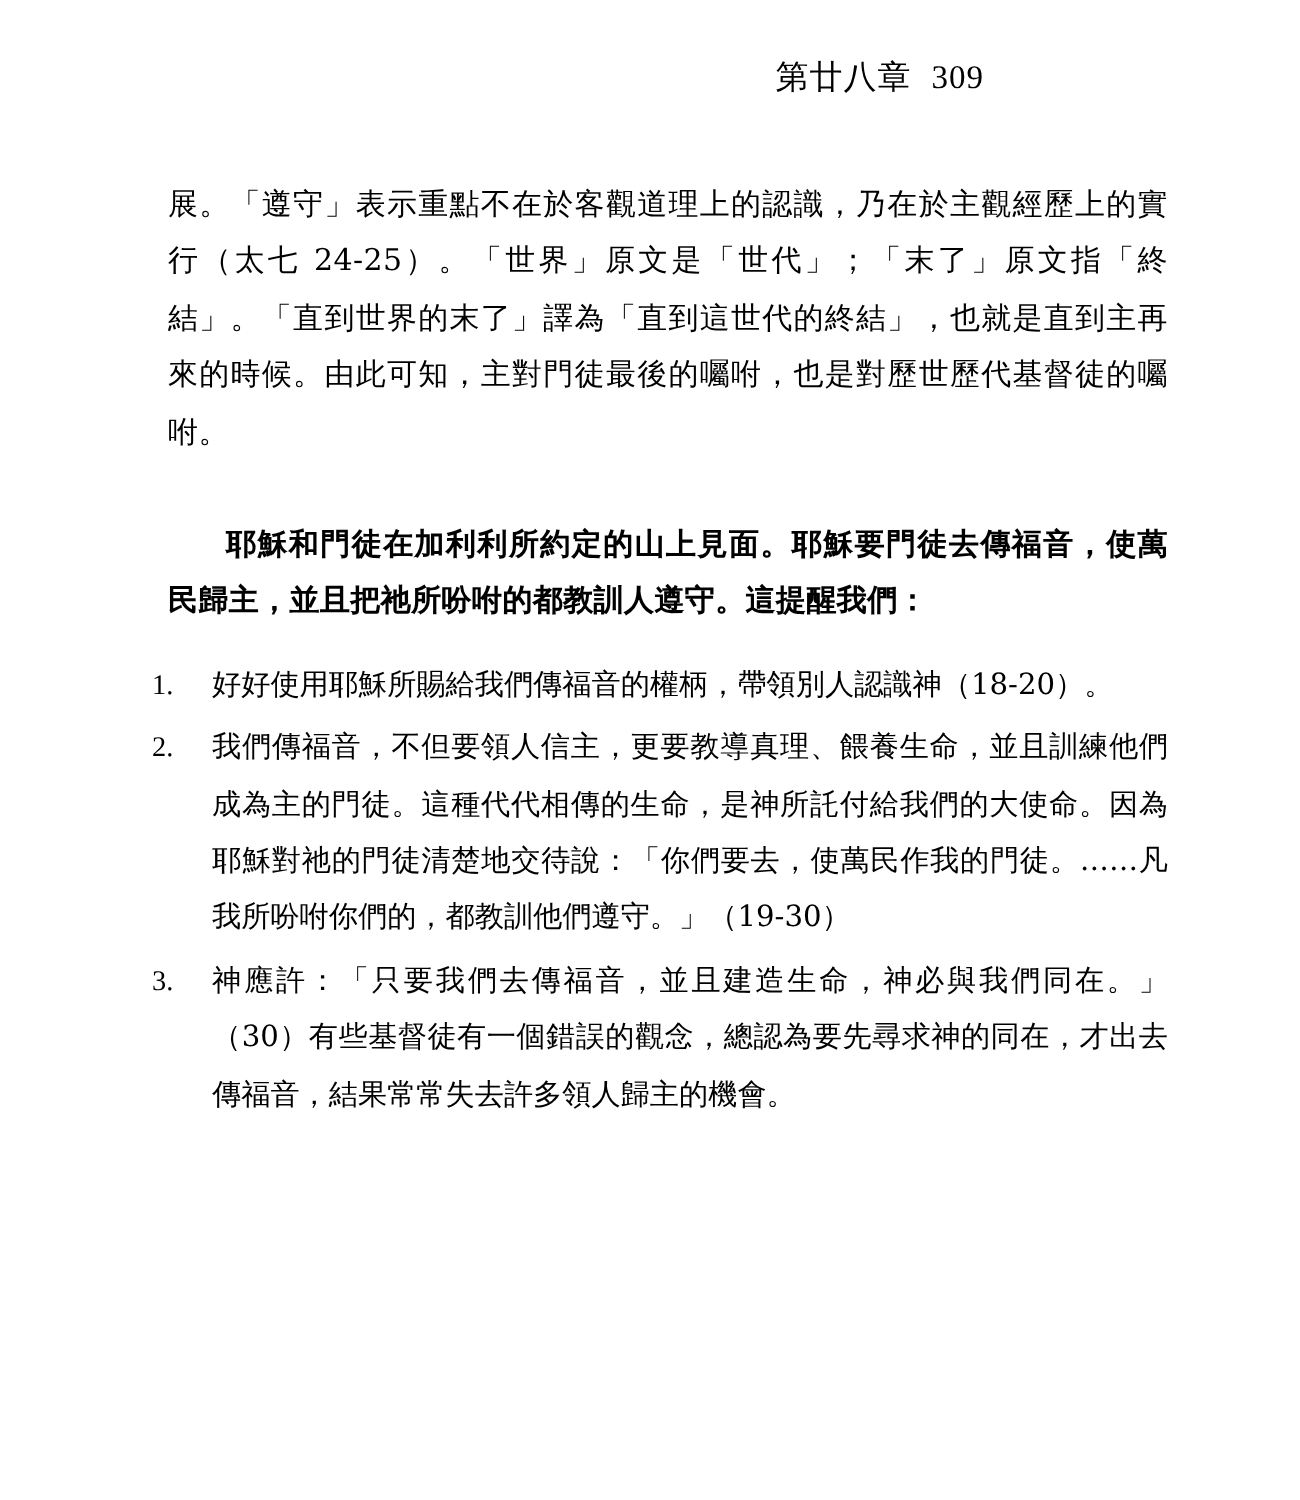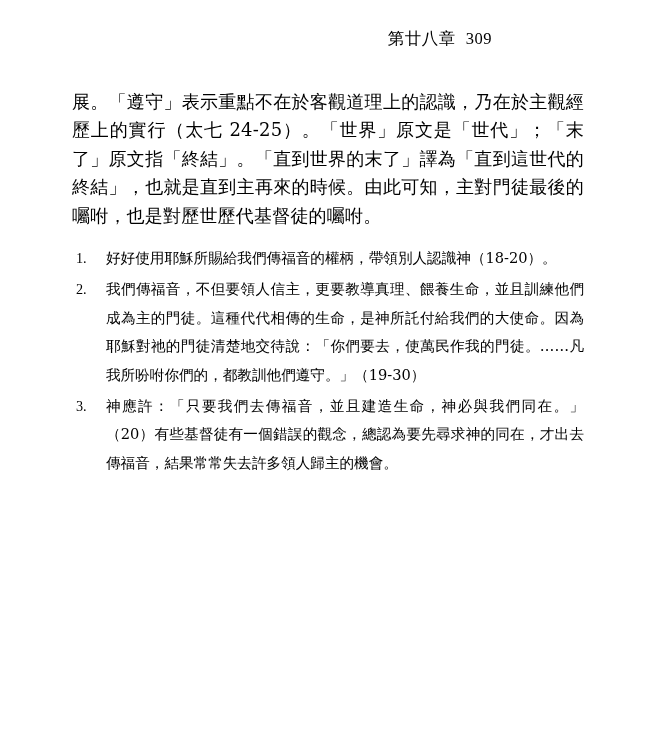--- a/index.html
+++ b/index.html
@@ -36,22 +36,22 @@
     margin-left: 10px;
     font-family: "Liberation Serif", serif;
   }
   .content {
     position: absolute;
     top: 88px;
     left: 68px;
     width: 516px;
   }
   p {
-    margin: 0 0 0 4px;
-    font-size: 18px;
+    margin: 0 0 0 16px;
+    font-size: 15px;
     line-height: 28.4px;
     text-align: justify;
     text-justify: inter-ideograph;
     letter-spacing: 0.2px;
   }
   .para-intro {
     text-indent: 0;
   }
   .para-bold {
     font-weight: bold;
@@ -91,30 +91,31 @@
 <div class="page">
 
   <div class="header">
     <span class="chapter">第廿八章</span><span class="pageno">309</span>
   </div>
 
   <div class="content">
 
     <p class="para-intro">展。「遵守」表示重點不在於客觀道理上的認識，乃在於主觀經歷上的實行（太七 24-25）。「世界」原文是「世代」；「末了」原文指「終結」。「直到世界的末了」譯為「直到這世代的終結」，也就是直到主再來的時候。由此可知，主對門徒最後的囑咐，也是對歷世歷代基督徒的囑咐。</p>
 
+    <p class="para-bold">耶穌和門徒在加利利所約定的山上見面。耶穌要門徒去傳福音，使萬民歸主，並且把祂所吩咐的都教訓人遵守。這提醒我們：</p>
 
     <ol class="numbered">
       <li>
         <span class="num">1.</span>
         <span class="item-body">好好使用耶穌所賜給我們傳福音的權柄，帶領別人認識神（18-20）。</span>
       </li>
       <li>
         <span class="num">2.</span>
         <span class="item-body">我們傳福音，不但要領人信主，更要教導真理、餵養生命，並且訓練他們成為主的門徒。這種代代相傳的生命，是神所託付給我們的大使命。因為耶穌對祂的門徒清楚地交待說：「你們要去，使萬民作我的門徒。……凡我所吩咐你們的，都教訓他們遵守。」（19-30）</span>
       </li>
       <li>
         <span class="num">3.</span>
-        <span class="item-body">神應許：「只要我們去傳福音，並且建造生命，神必與我們同在。」（20）有些基督徒有一個錯誤的觀念，總認為要先尋求神的同在，才出去傳福音，結果常常失去許多領人歸主的機會。</span>
+        <span class="item-body">神應許：「只要我們去傳福音，並且建造生命，神必與我們同在。」（30）有些基督徒有一個錯誤的觀念，總認為要先尋求神的同在，才出去傳福音，結果常常失去許多領人歸主的機會。</span>
       </li>
     </ol>
 
   </div>
 </div>
 
 </body></html>

